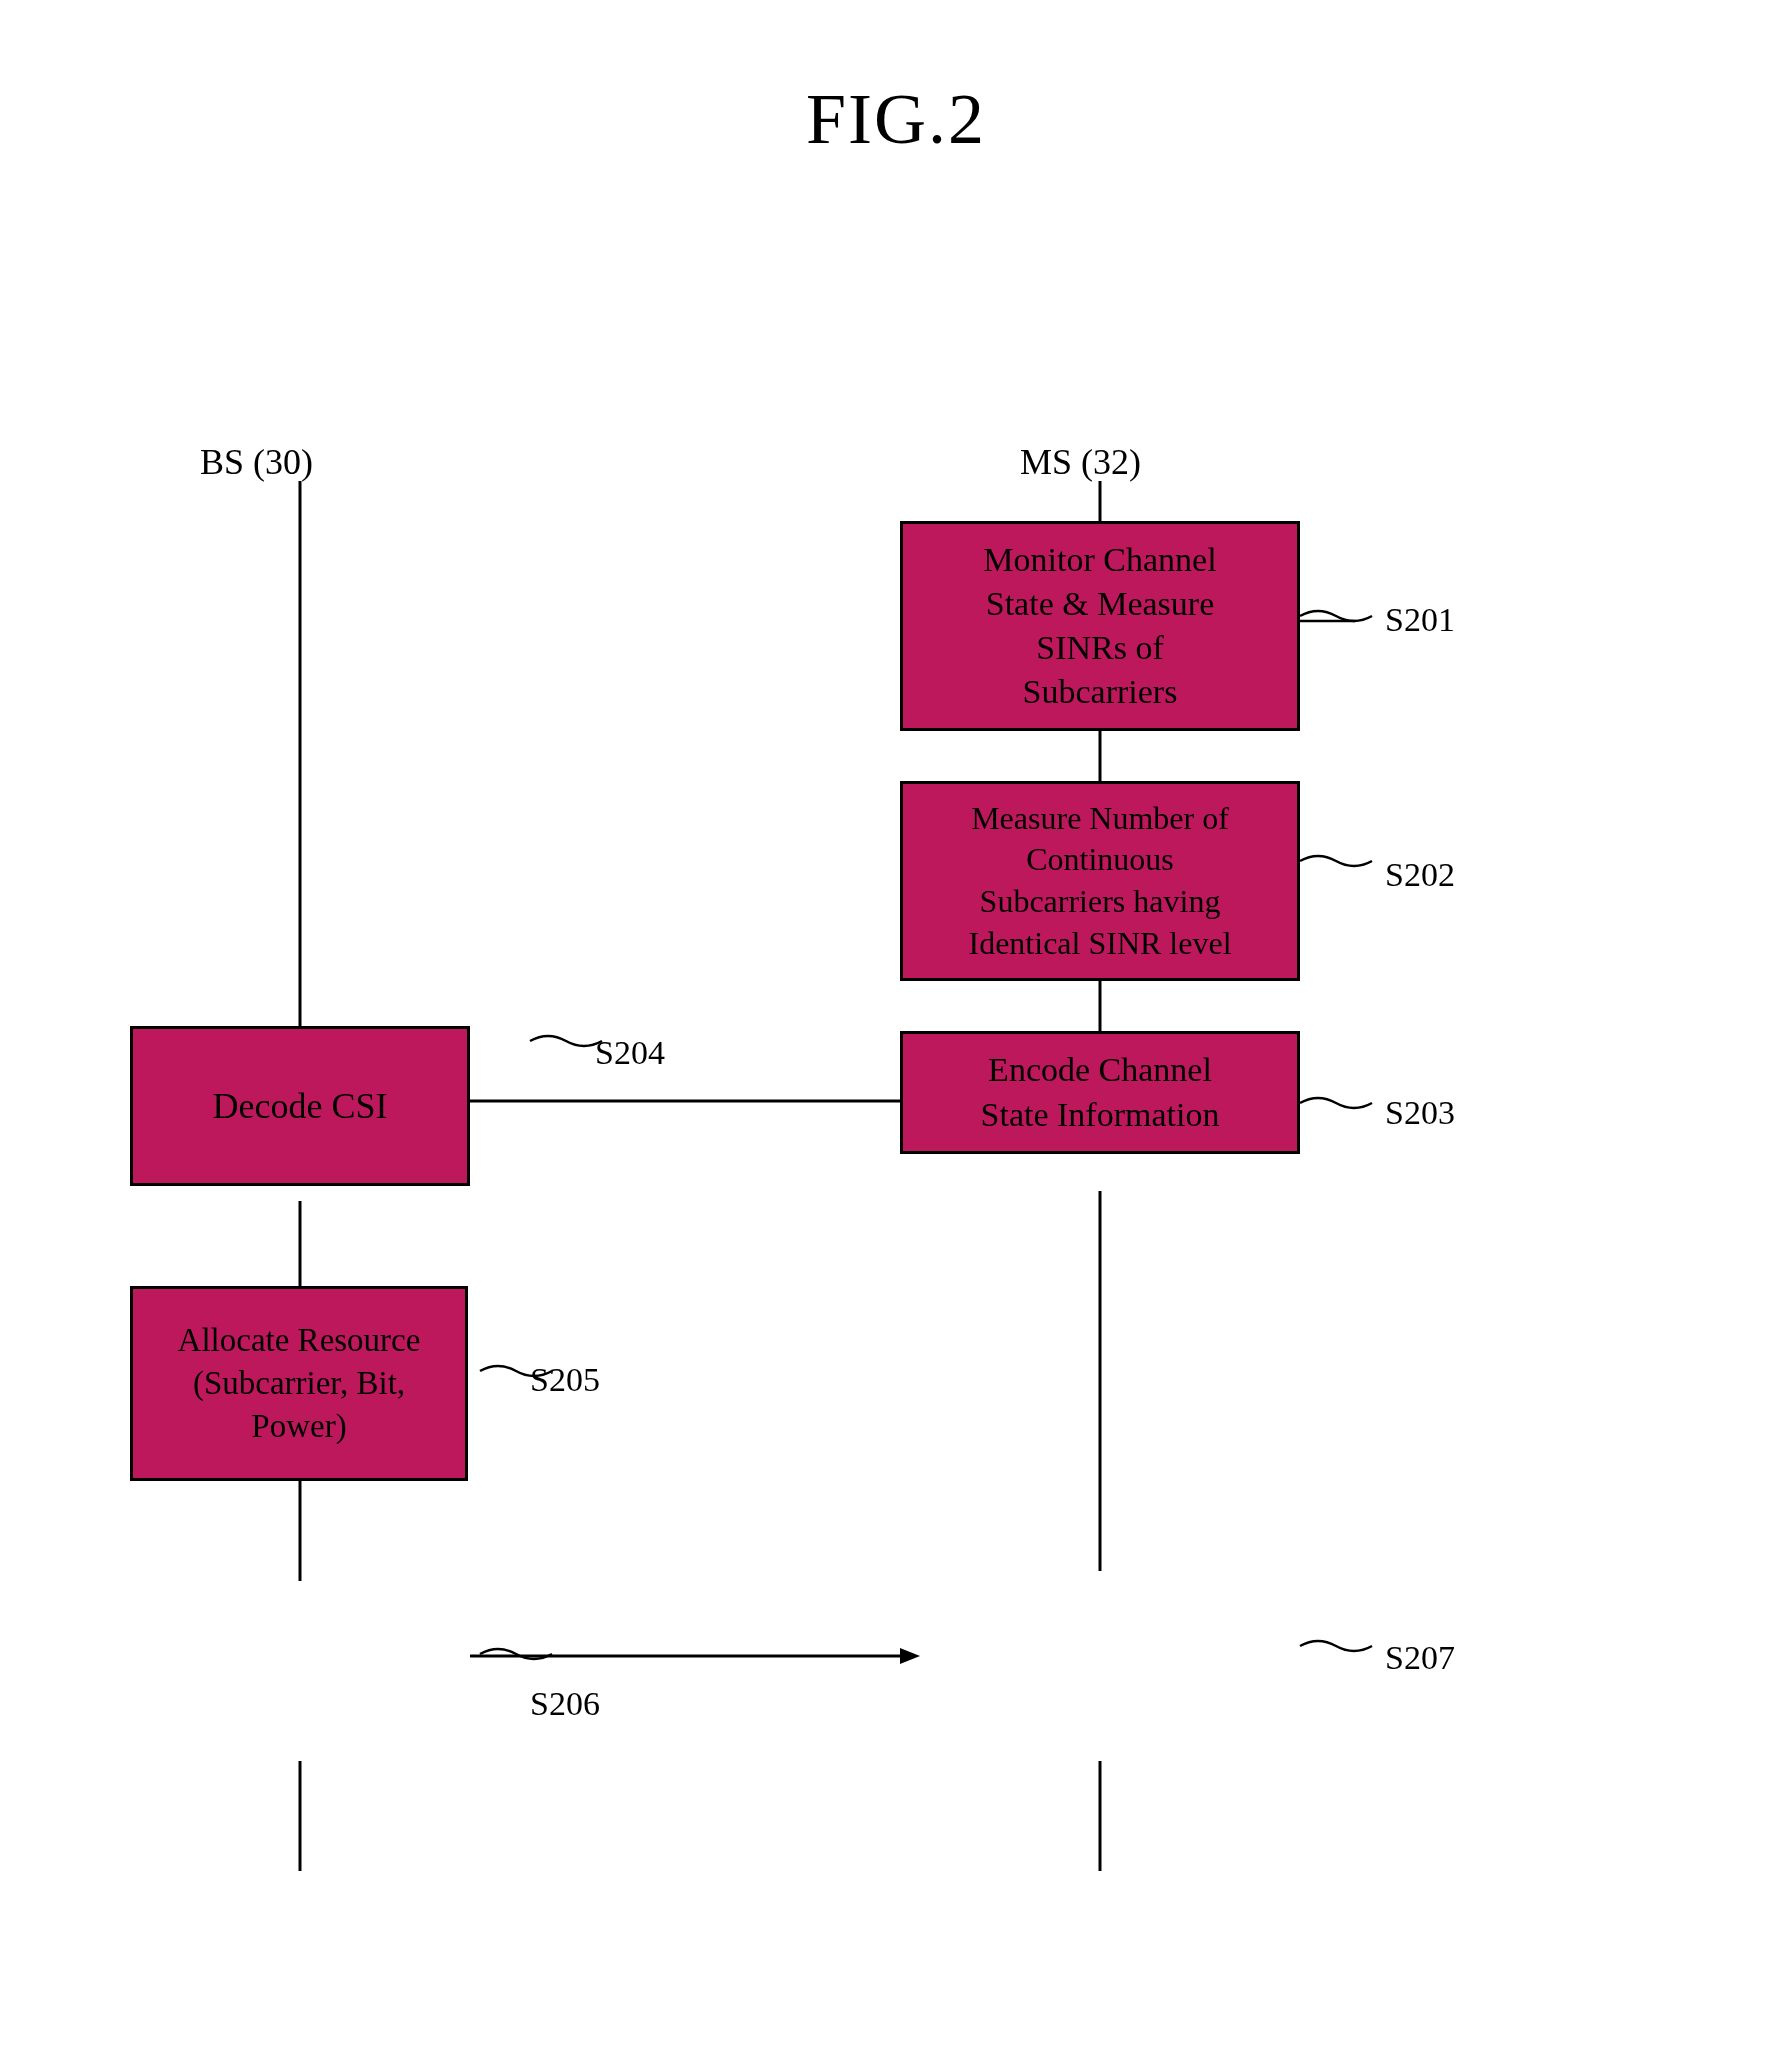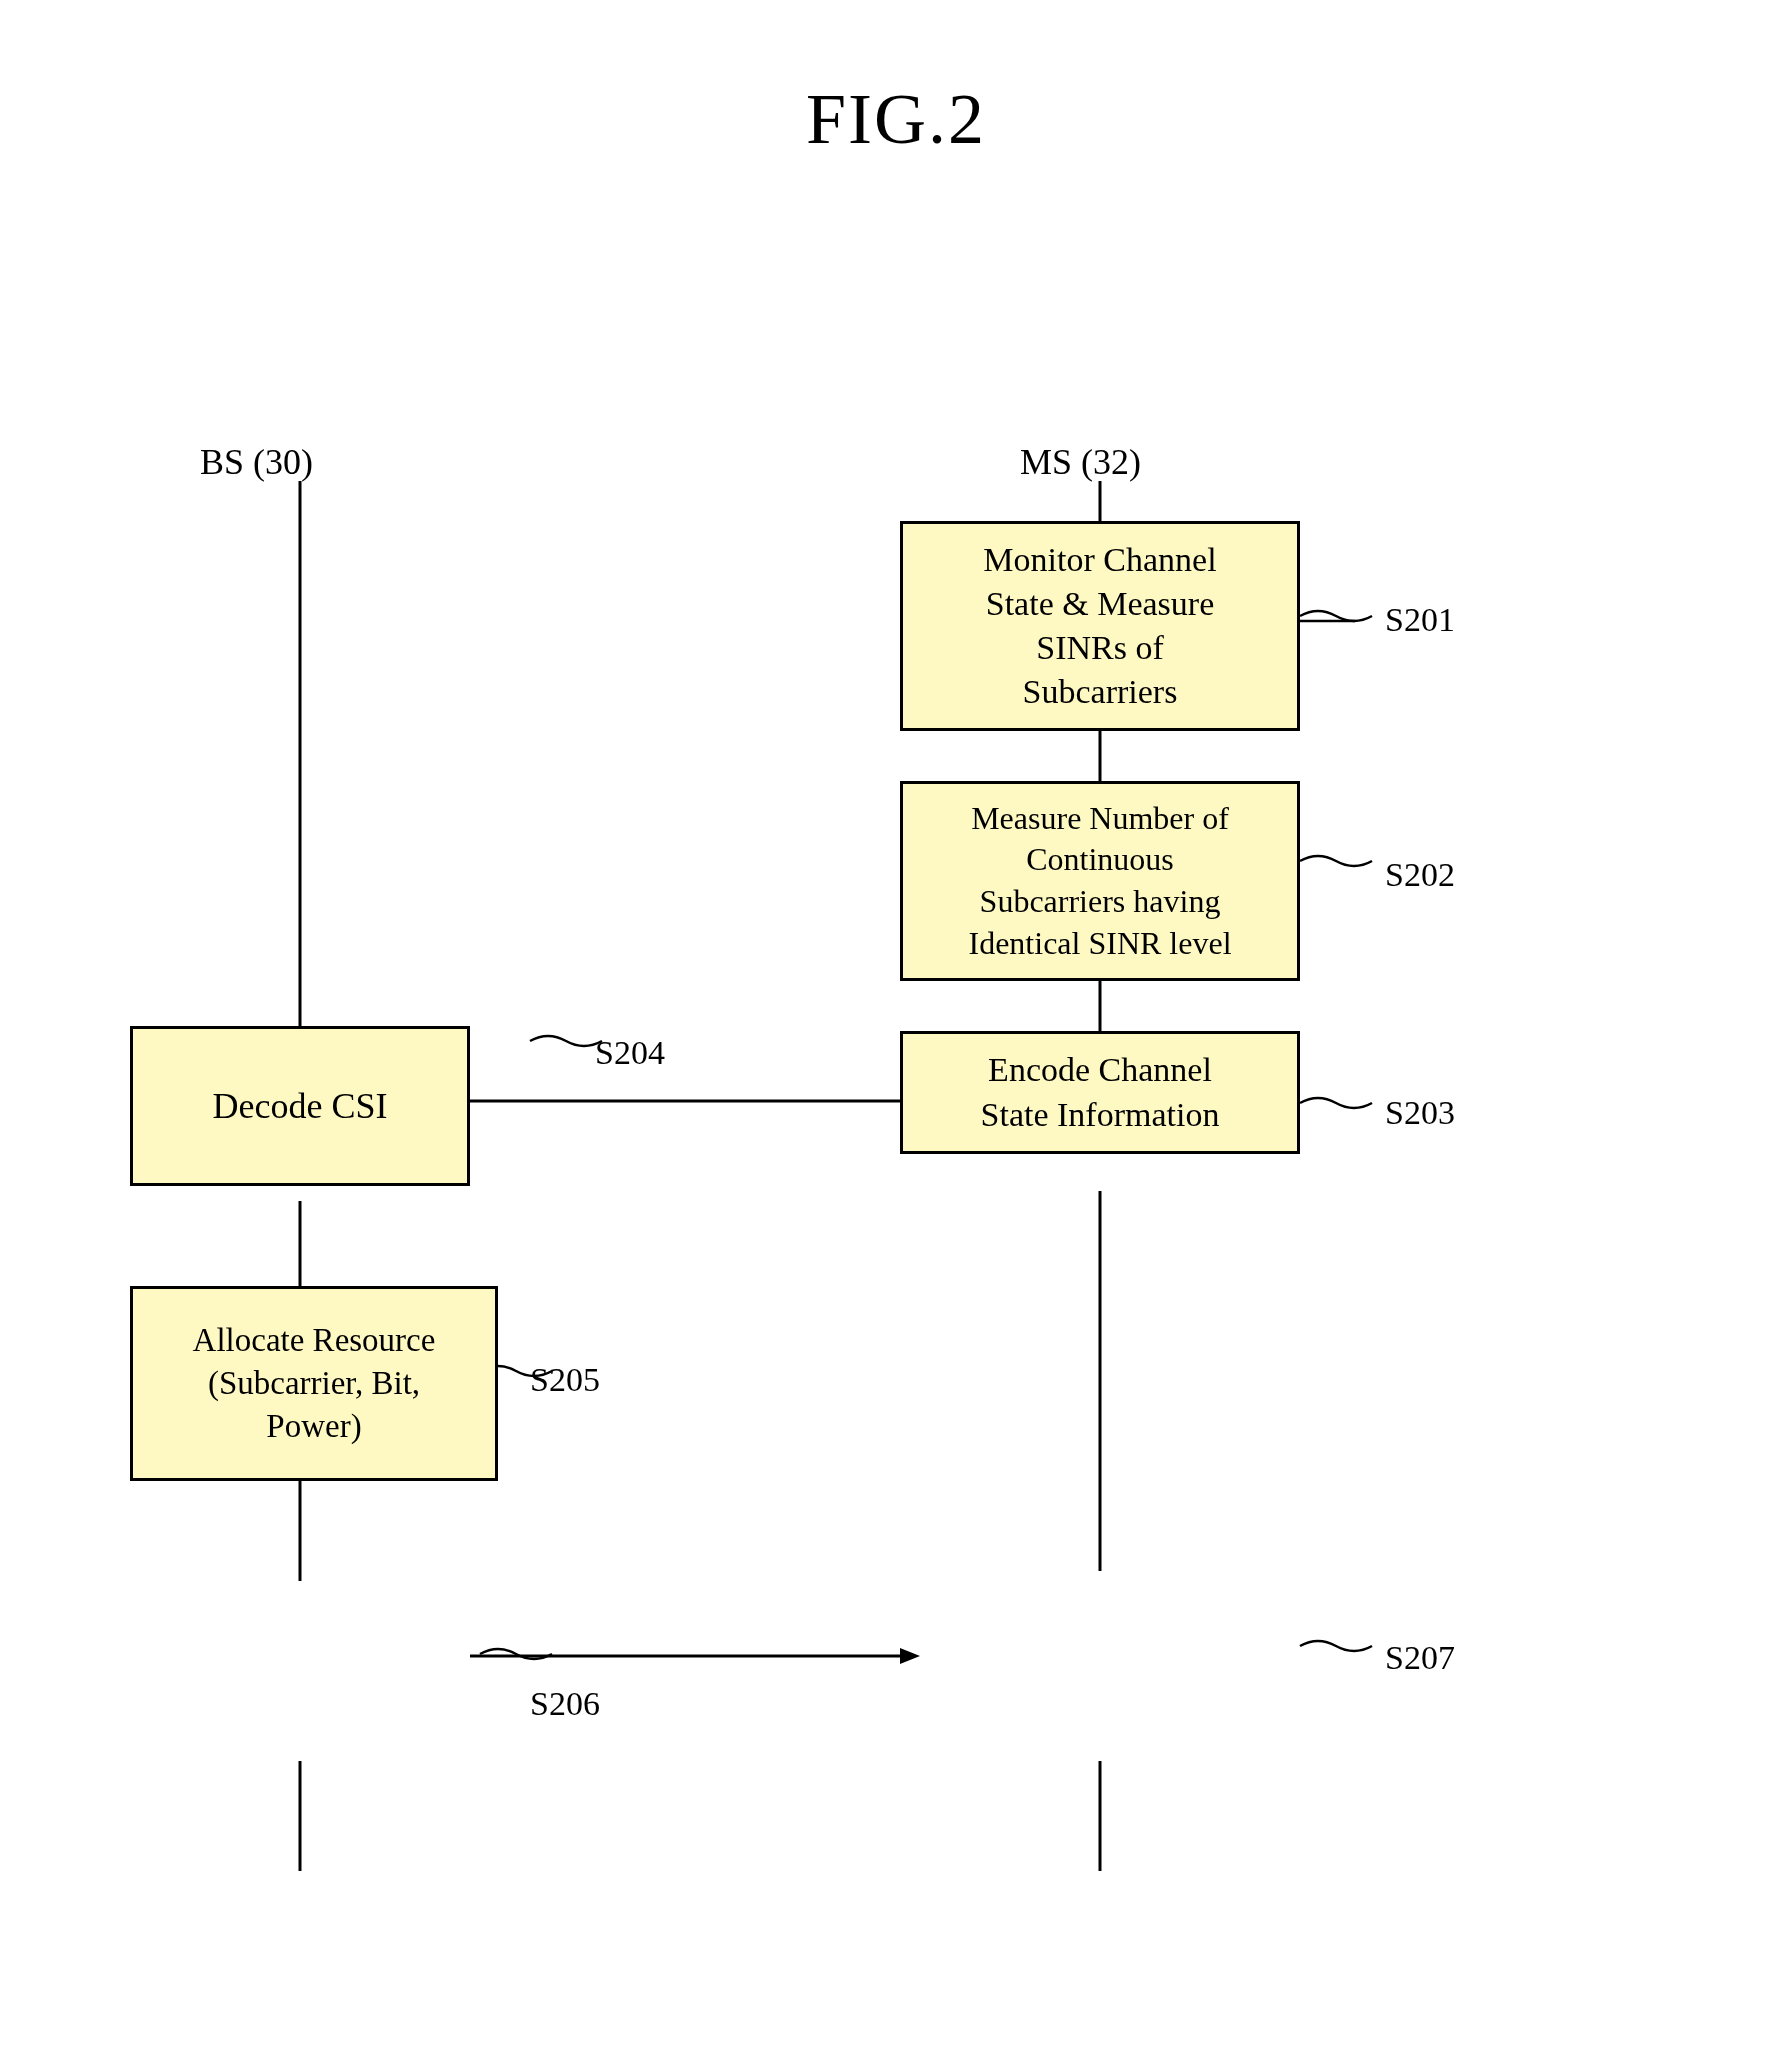--- a/index.html
+++ b/index.html
@@ -31,21 +31,21 @@
     .col-label {
       position: absolute;
       font-size: 36px;
       font-weight: normal;
     }
 
     
     .box {
       position: absolute;
       border: 3px solid #000;
-      background: #fef9c3;
+      background: #be185d;
       display: flex;
       align-items: center;
       justify-content: center;
       text-align: center;
       font-size: 34px;
       line-height: 1.3;
       padding: 10px 15px;
     }
 
     
@@ -119,21 +119,21 @@
   </div>
 
   <div class="box" style="left: 900px; top: 790px; width: 400px; height: 123px; font-size:34px;">
     Encode Channel<br>State Information
   </div>
 
   <div class="box" style="left: 130px; top: 785px; width: 340px; height: 160px; font-size:36px;">
     Decode CSI
   </div>
 
-  <div class="box" style="left: 130px; top: 1045px; width: 368px; height: 195px; font-size:33px;">
+  <div class="box" style="left: 130px; top: 1045px; width: 338px; height: 195px; font-size:33px;">
     Allocate Resource<br>(Subcarrier, Bit,<br>Power)
   </div>
 
 
 
   <div class="step-label" style="left: 1385px; top: 360px;">S201</div>
   <div class="step-label" style="left: 1385px; top: 615px;">S202</div>
   <div class="step-label" style="left: 1385px; top: 853px;">S203</div>
   <div class="step-label" style="left: 595px; top: 793px;">S204</div>
   <div class="step-label" style="left: 530px; top: 1120px;">S205</div>

